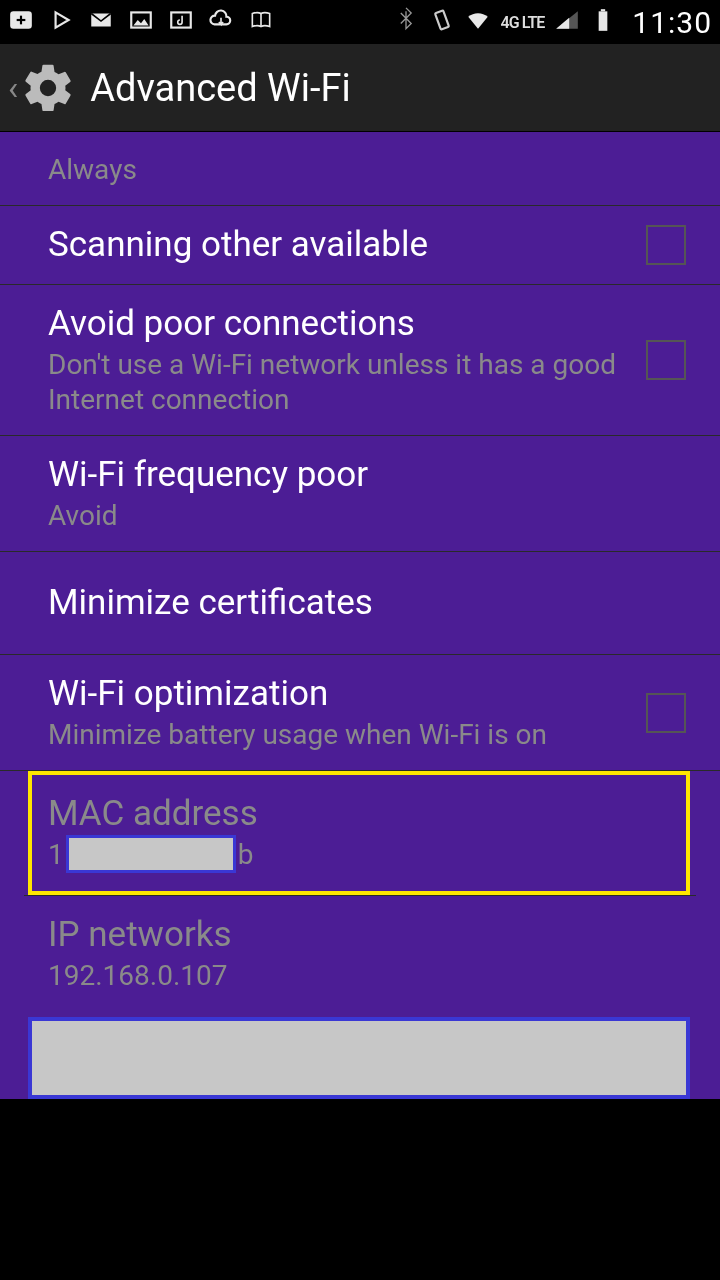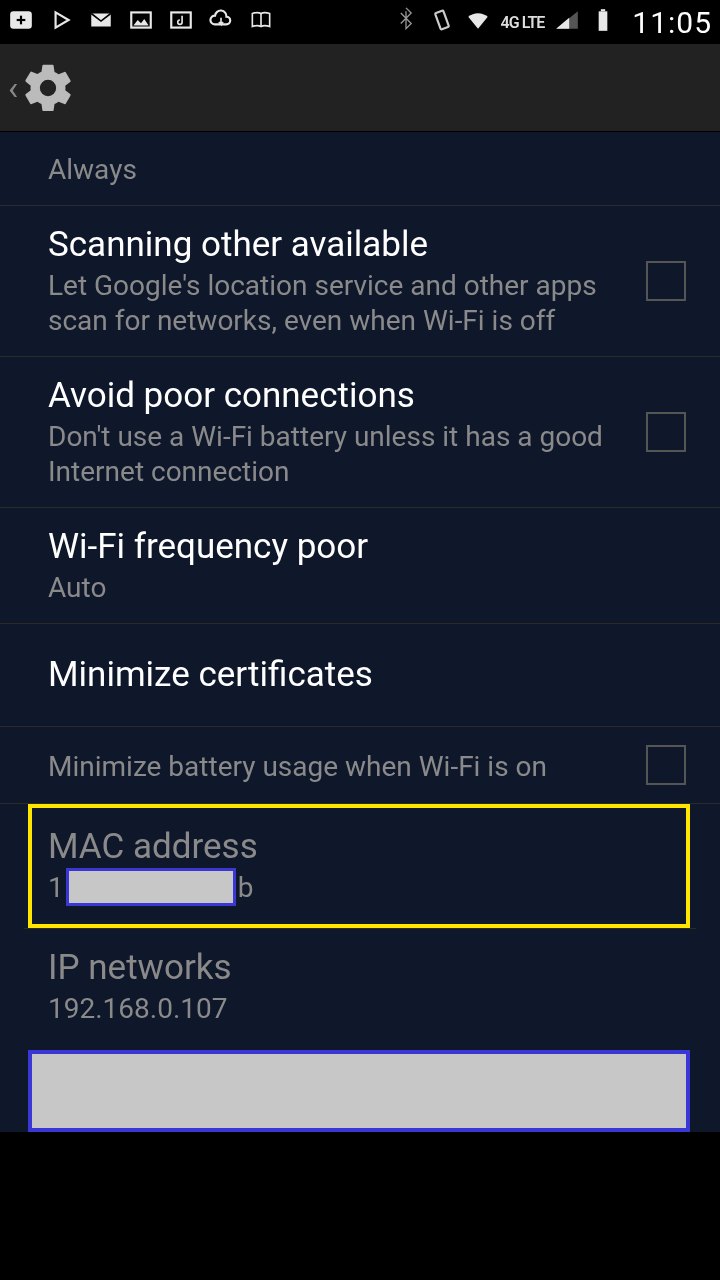--- a/index.html
+++ b/index.html
@@ -14,21 +14,21 @@
   .net-label { font-size: 16px; font-weight: 600; color: #ddd; letter-spacing: -1px; }
   
   
   .action-bar { height: 88px; background: #222; display: flex; align-items: center; padding: 0 8px; border-bottom: 1px solid #000; }
   .back-caret { color: #888; font-size: 34px; margin-right: 2px; }
   .gear { width: 56px; height: 56px; }
   .gear svg { width: 56px; height: 56px; fill: #bbb; }
   .title { color: #fff; font-size: 38px; font-weight: 400; margin-left: 14px; }
   
   
-  .list { background: #0f172a; }
+  .list { background: #4c1d95; }
   .item { padding: 18px 24px 18px 48px; border-bottom: 1px solid #2a2a2a; display: flex; align-items: center; }
   .item.info { border-bottom: none; border-radius: 11px; }
   .item-text { flex: 1; padding-right: 20px; }
   .item-title { color: #fff; font-size: 35px; font-weight: 400; line-height: 1.2; }
   .item-sub { color: #8a8a8a; font-size: 28px; font-weight: 400; line-height: 1.25; margin-top: 2px; }
   .info .item-title { color: #8a8a8a; }
   .info .item-sub { color: #8a8a8a; }
   .checkbox { width: 40px; height: 40px; border: 2px solid #555; flex-shrink: 0; margin-right: 10px; }
   
   
@@ -91,72 +91,73 @@
         </svg></span>
     <span class="net-label">4G LTE</span>
     <span><svg viewBox="0 0 24 24">
           <path d="M2 20h20L22 4 2 20z" fill="#555"></path>
           <path d="M2 20h12V10L2 20z" fill="#e8e8e8"></path>
         </svg></span>
     <span><svg viewBox="0 0 24 24">
           <rect x="8" y="4" width="8" height="18" fill="#e8e8e8"></rect>
           <rect x="10" y="2" width="4" height="2" fill="#e8e8e8"></rect>
         </svg></span>
-    <span class="clock">11:05</span>
+    <span class="clock">11:30</span>
   </div>
 </div>
 
 <div class="action-bar">
   <span class="back-caret">‹</span>
   <span class="gear">
     <svg viewBox="0 0 24 24">
         <path d="M19.4 13a7.8 7.8 0 0 0 .1-1 7.8 7.8 0 0 0-.1-1l2.1-1.6a.5.5 0 0 0 .1-.7l-2-3.4a.5.5 0 0 0-.6-.2l-2.5 1a7.6 7.6 0 0 0-1.7-1l-.4-2.6A.5.5 0 0 0 13.9 2h-3.8a.5.5 0 0 0-.5.4L9.2 5a7.6 7.6 0 0 0-1.7 1l-2.5-1a.5.5 0 0 0-.6.2l-2 3.4a.5.5 0 0 0 .1.7L4.6 11a7.8 7.8 0 0 0-.1 1 7.8 7.8 0 0 0 .1 1l-2.1 1.6a.5.5 0 0 0-.1.7l2 3.4a.5.5 0 0 0 .6.2l2.5-1a7.6 7.6 0 0 0 1.7 1l.4 2.6a.5.5 0 0 0 .5.4h3.8a.5.5 0 0 0 .5-.4l.4-2.6a7.6 7.6 0 0 0 1.7-1l2.5 1a.5.5 0 0 0 .6-.2l2-3.4a.5.5 0 0 0-.1-.7L19.4 13zM12 15.5A3.5 3.5 0 1 1 15.5 12 3.5 3.5 0 0 1 12 15.5z"></path>
       </svg>
   </span>
+  <div class="title">Advanced Wi-Fi</div>
 </div>
 
 <div class="list">
 
   <div class="item">
     <div class="item-text">
       <div class="item-sub">Always</div>
     </div>
   </div>
 
   <div class="item">
     <div class="item-text">
       <div class="item-title">Scanning other available</div>
-      <div class="item-sub">Let Google's location service and other apps scan for networks, even when Wi-Fi is off</div>
     </div>
     <div class="checkbox"></div>
   </div>
 
   <div class="item">
     <div class="item-text">
       <div class="item-title">Avoid poor connections</div>
-      <div class="item-sub">Don't use a Wi-Fi battery unless it has a good Internet connection</div>
+      <div class="item-sub">Don't use a Wi-Fi network unless it has a good Internet connection</div>
     </div>
     <div class="checkbox"></div>
   </div>
 
   <div class="item">
     <div class="item-text">
       <div class="item-title">Wi-Fi frequency poor</div>
-      <div class="item-sub">Auto</div>
+      <div class="item-sub">Avoid</div>
     </div>
   </div>
 
   <div class="item" style="padding-top:30px;padding-bottom:30px;">
     <div class="item-text">
       <div class="item-title">Minimize certificates</div>
     </div>
   </div>
 
   <div class="item">
     <div class="item-text">
+      <div class="item-title">Wi-Fi optimization</div>
       <div class="item-sub">Minimize battery usage when Wi-Fi is on</div>
     </div>
     <div class="checkbox"></div>
   </div>
 
   <div class="hl-yellow">
     <div class="item info">
       <div class="item-text">
         <div class="item-title">MAC address</div>
         <div class="mac-line">

